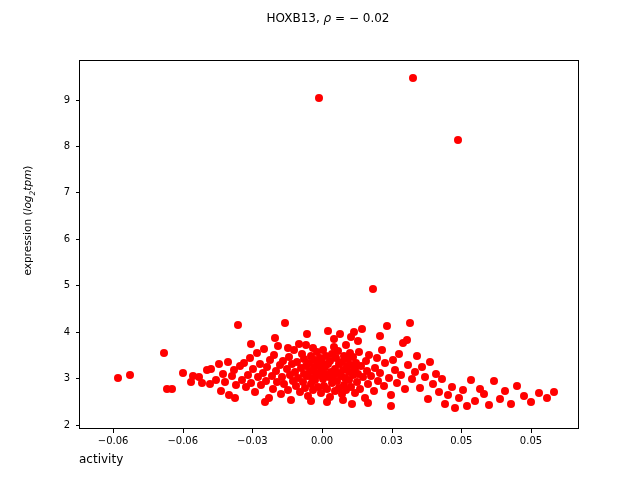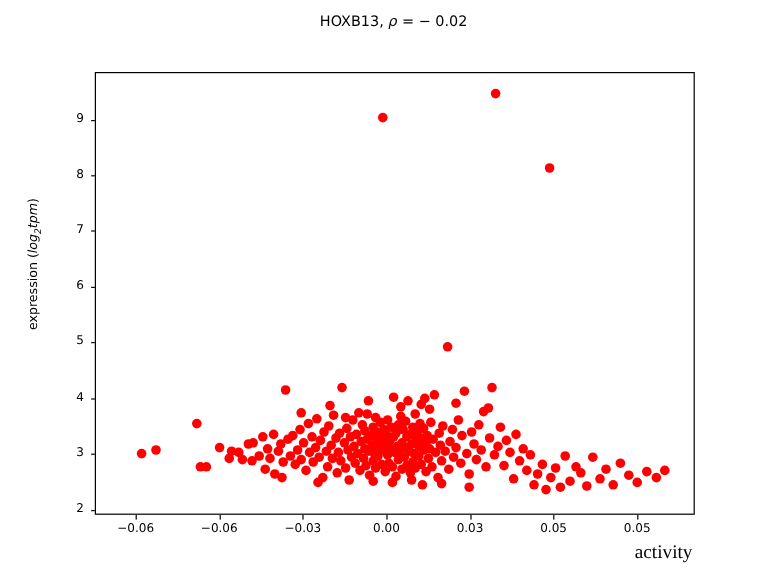--- a/index.html
+++ b/index.html
@@ -94,24 +94,23 @@
     color: #000000;
     line-height: 14px;
     white-space: pre;
   }
   
   #xlabel {
     position: absolute;
     left: 79px;
     top: 452px;
     width: 498px;
-    text-align: right;
-    font-size: 16px;
+    text-align: left;
+    font-size: 12px;
     color: #000000;
-    font-family: Liberation Serif, serif;
   }
   #ylabel {
     position: absolute;
     left: -121px;
     top: 213px;
     width: 300px;
     text-align: center;
     font-size: 10.5px;
     color: #000000;
     transform: rotate(-90deg);

